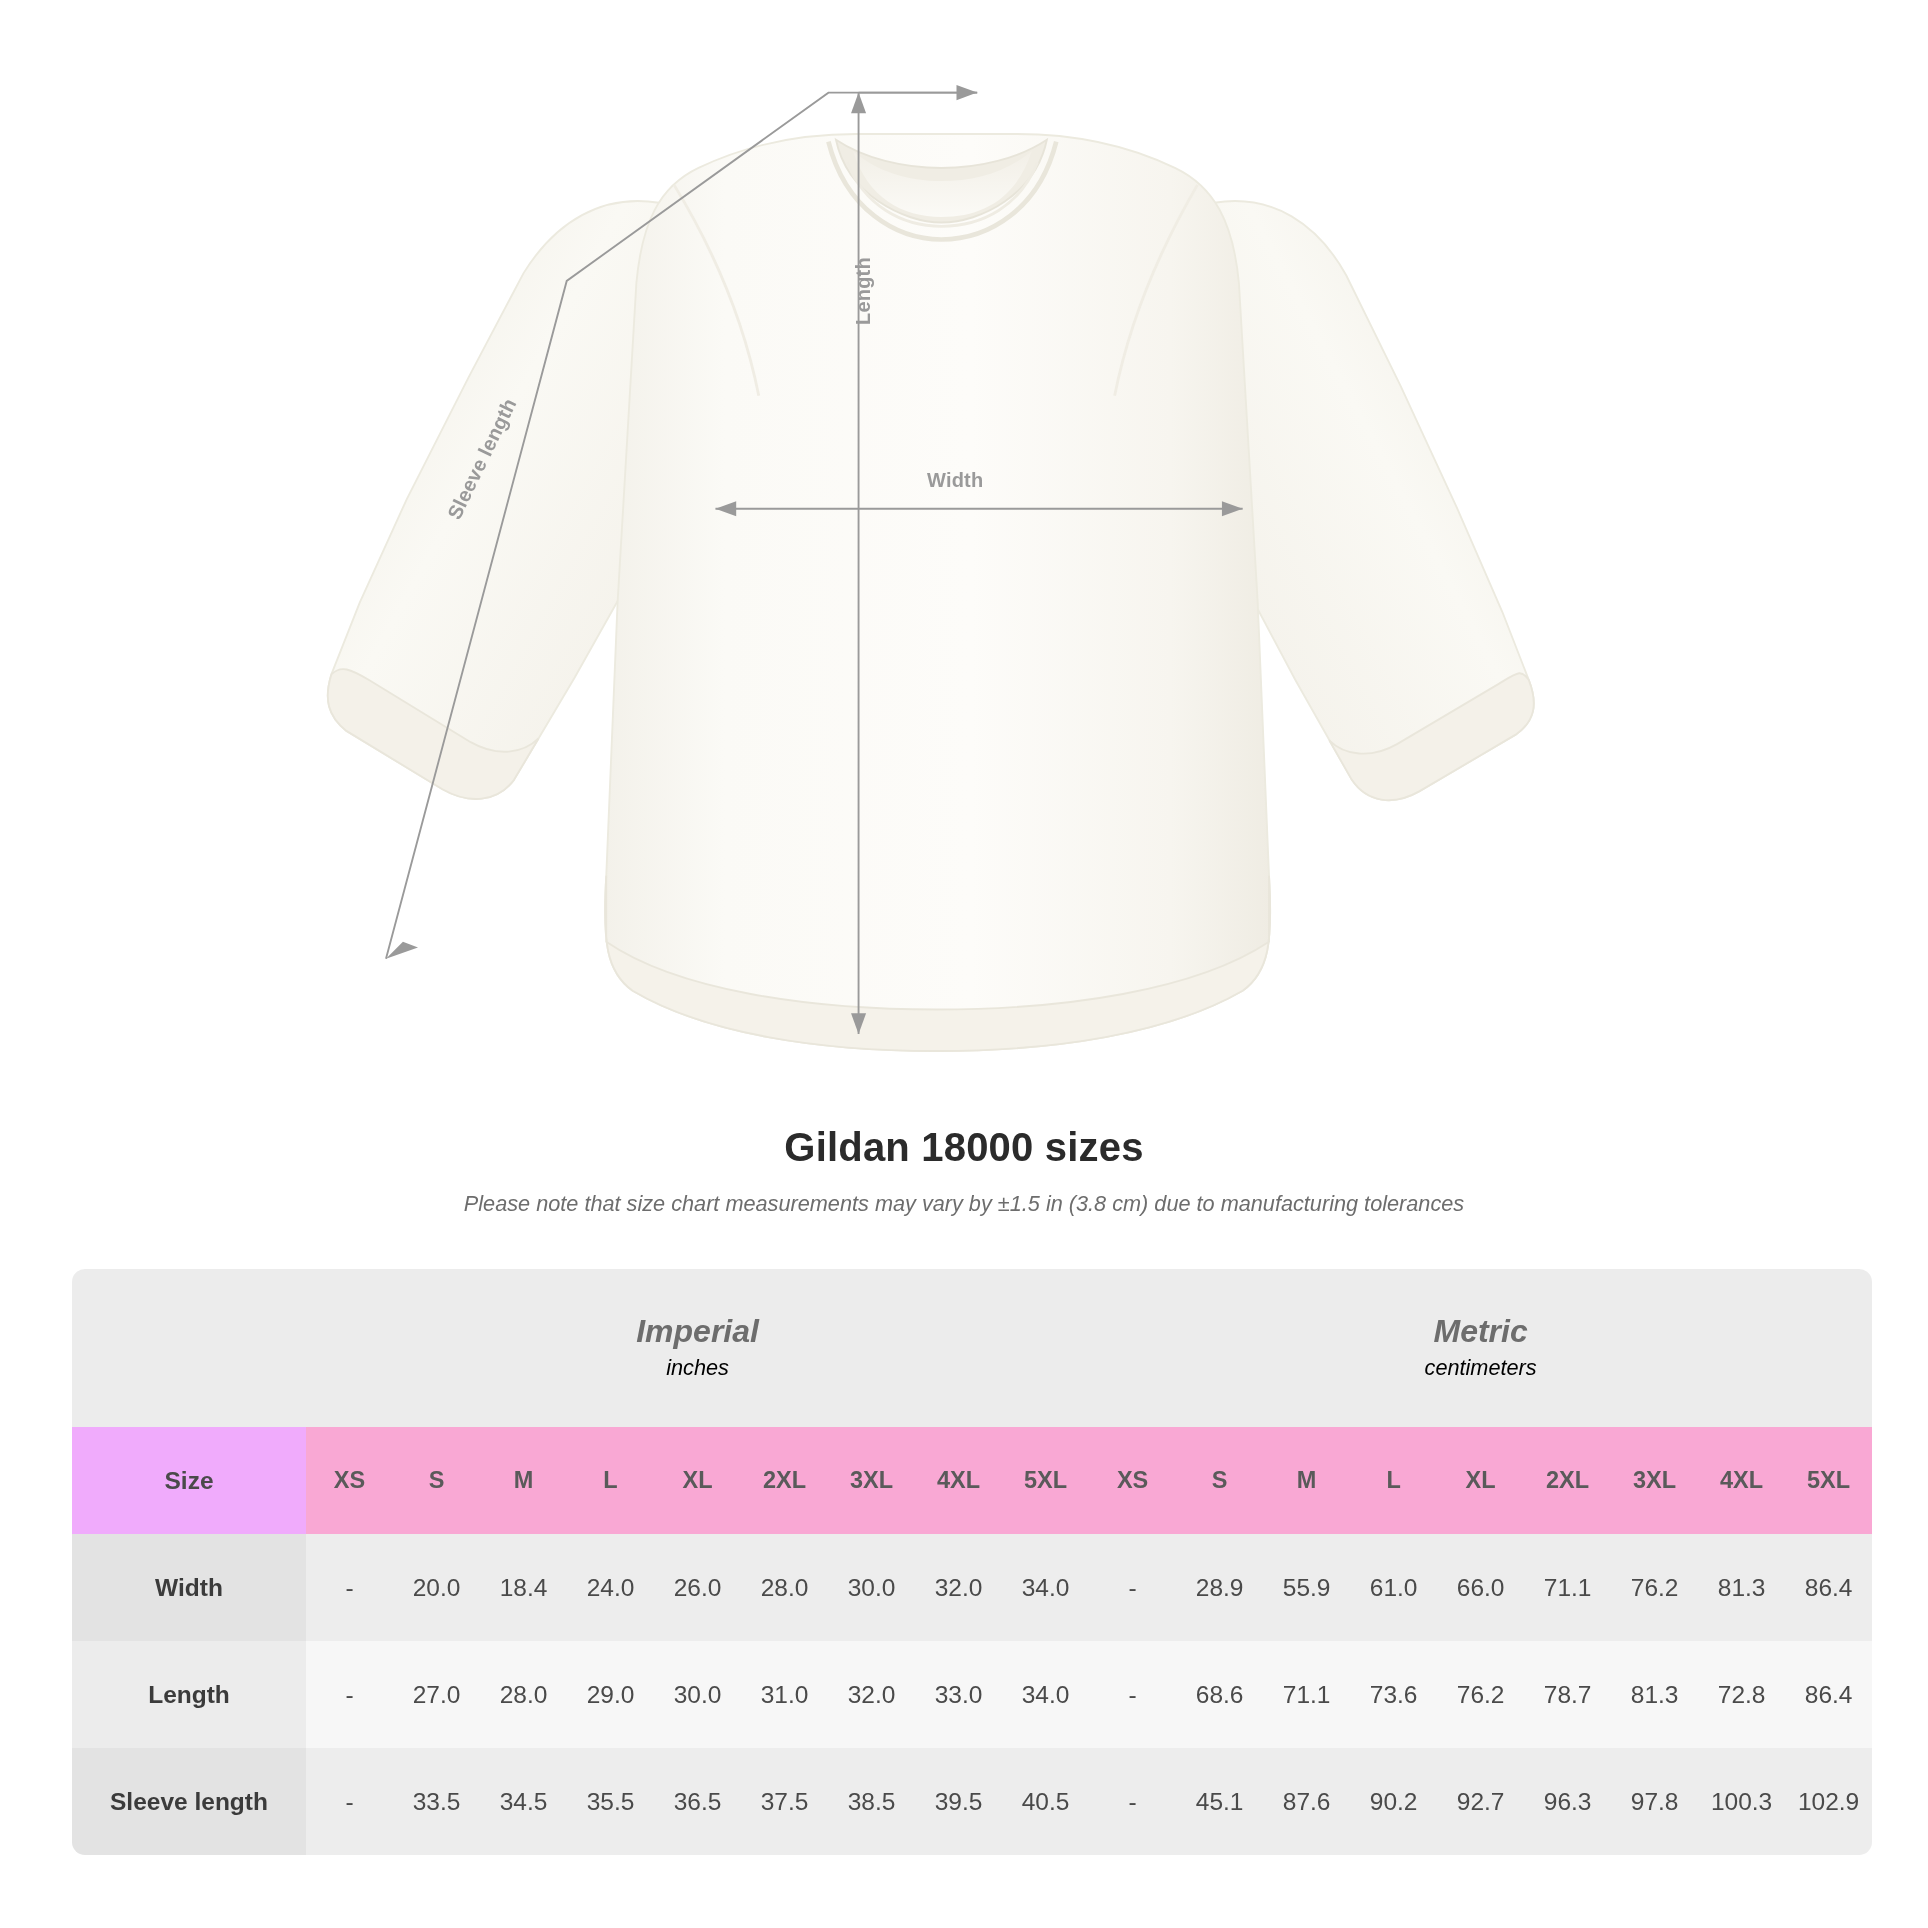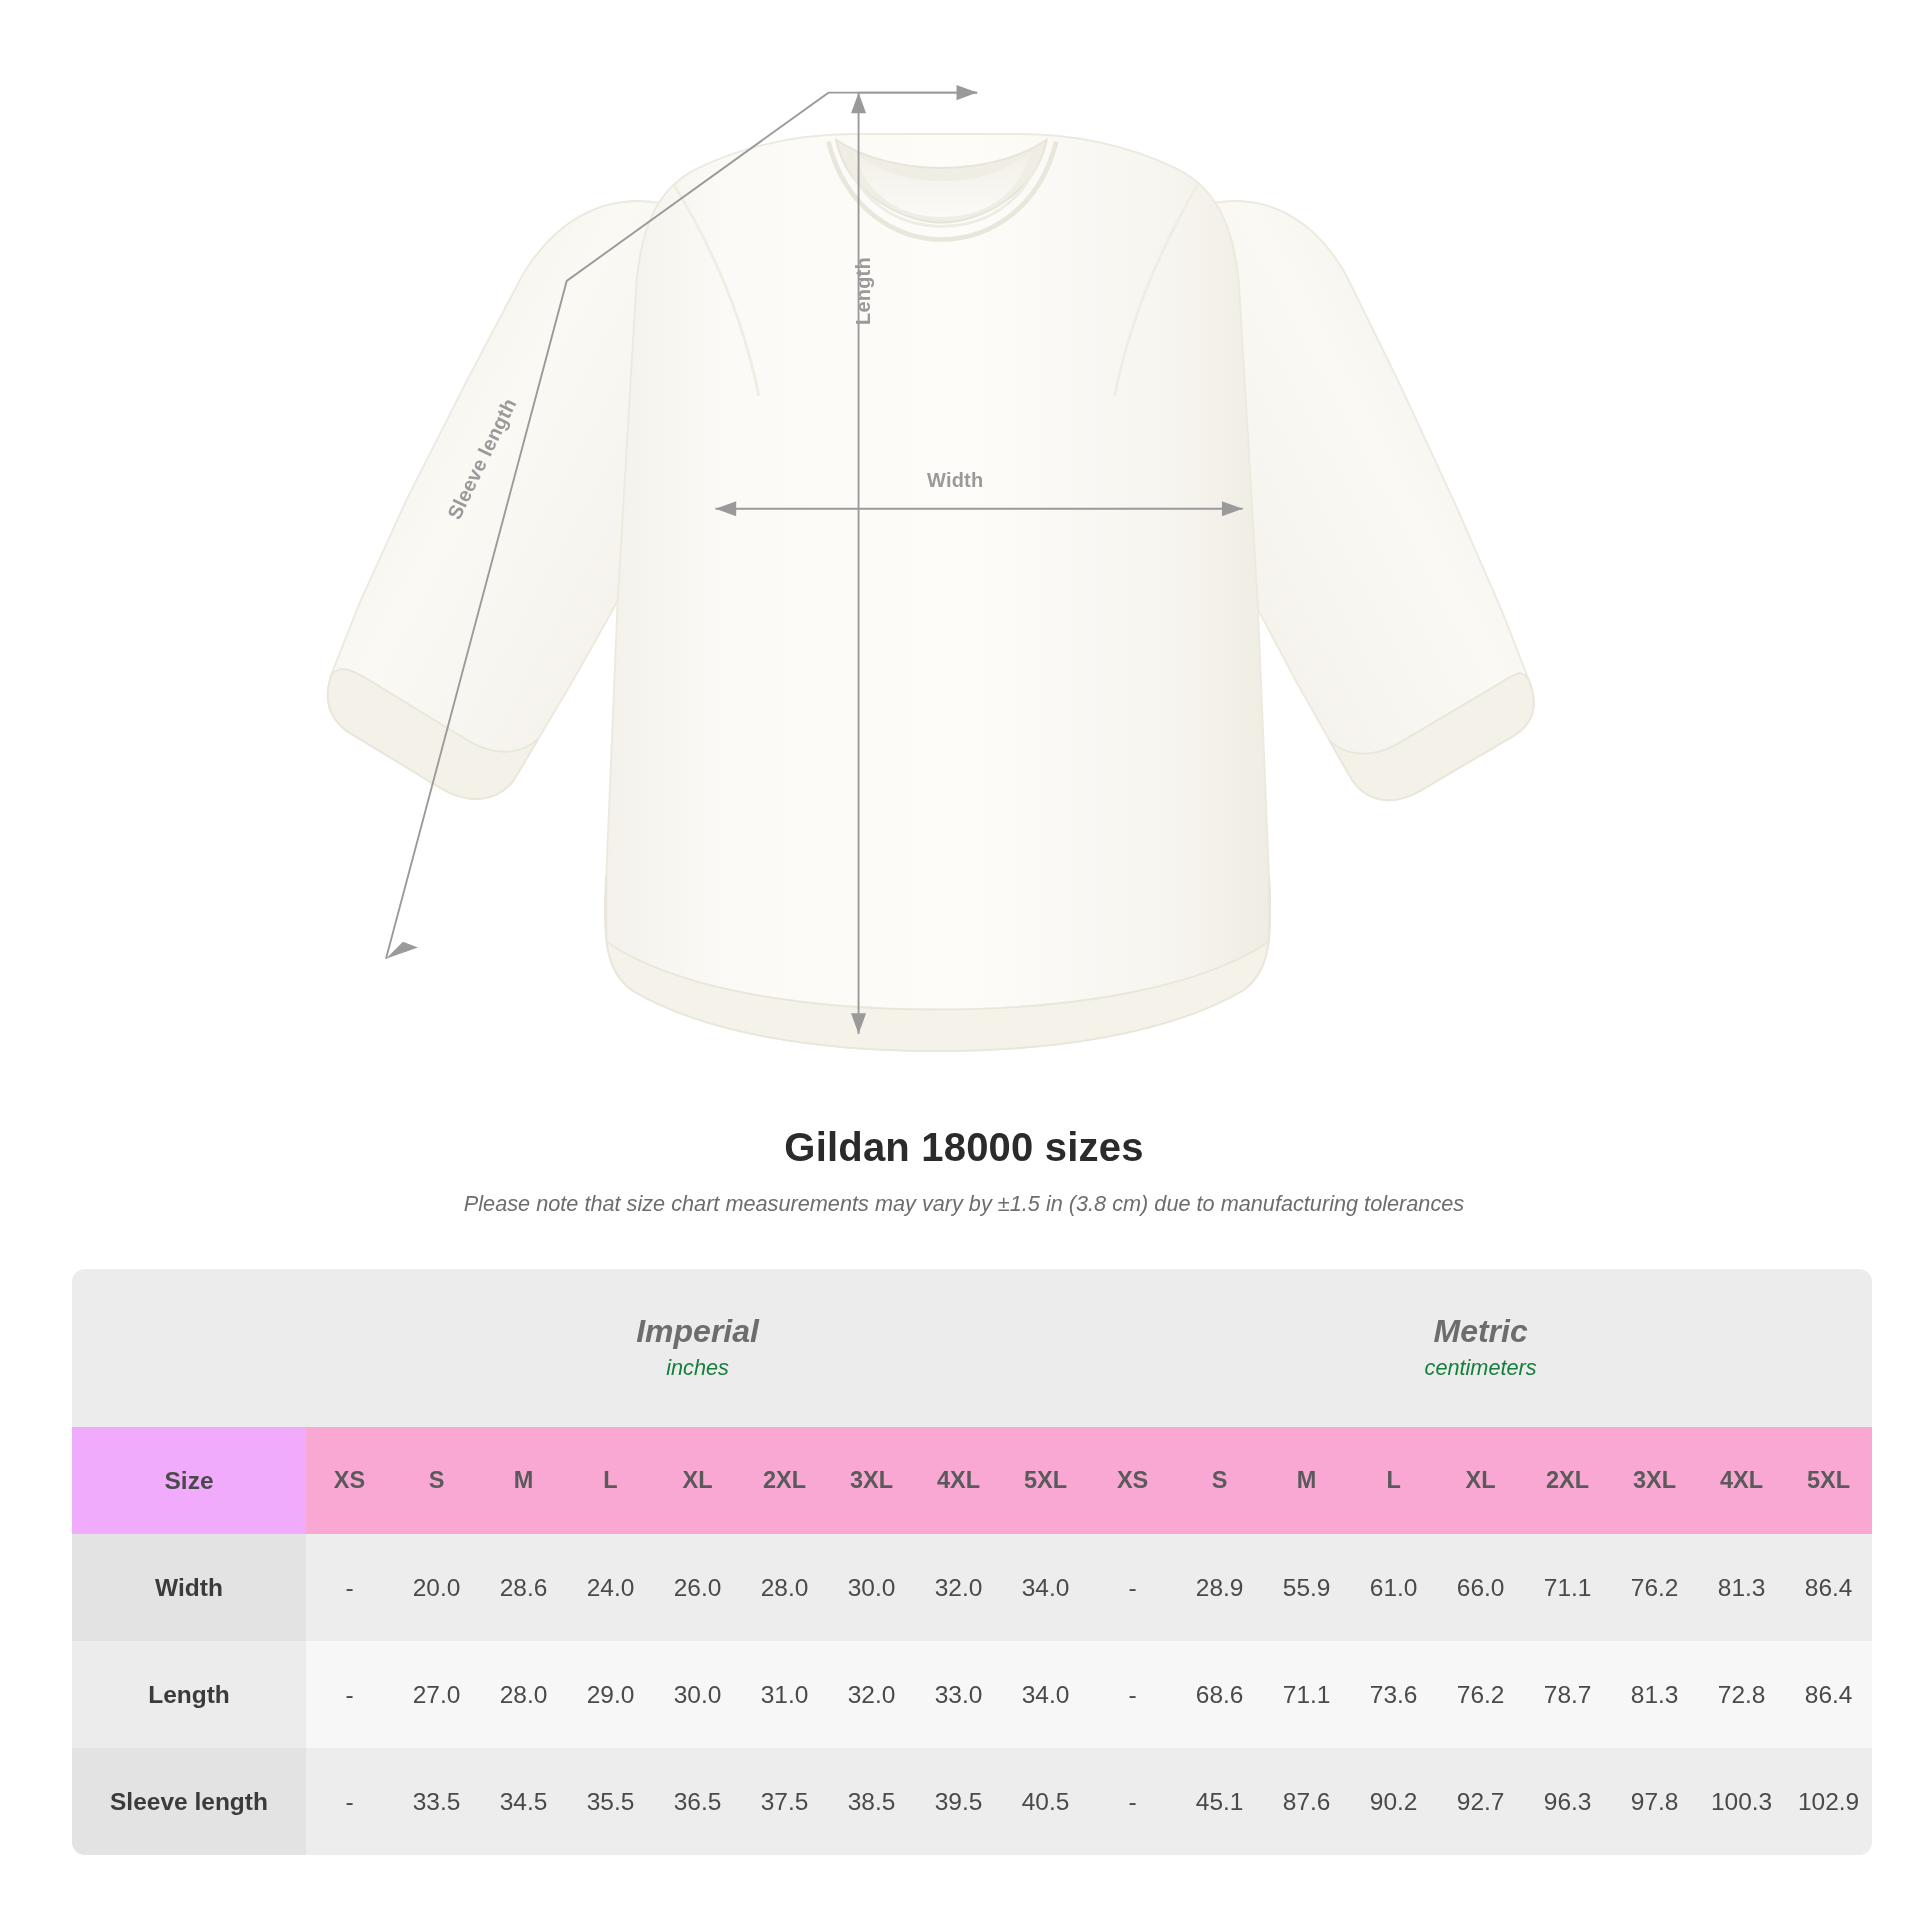--- a/index.html
+++ b/index.html
@@ -107,21 +107,21 @@
   .unit-system {
     font-size: 32px;
     font-weight: bold;
     font-style: italic;
     color: #6d6d6d;
     line-height: 1.25;
   }
   .unit-unit {
     font-size: 21.7px;
     font-style: italic;
-    color: #15803d;
+    color: #000000;
     line-height: 1.6;
   }
 
   .col-head td {
     background: #f9a8d4;
     height: 105px;
     font-size: 23.5px;
     font-weight: bold;
     color: #5a5a5a;
   }
@@ -341,21 +341,21 @@
           <td>2XL</td>
           <td>3XL</td>
           <td>4XL</td>
           <td>5XL</td>
         </tr>
 
         <tr class="data-row row-shade">
           <td class="rowlabel">Width</td>
           <td>-</td>
           <td>20.0</td>
-          <td>28.6</td>
+          <td>18.4</td>
           <td>24.0</td>
           <td>26.0</td>
           <td>28.0</td>
           <td>30.0</td>
           <td>32.0</td>
           <td>34.0</td>
           <td>-</td>
           <td>28.9</td>
           <td>55.9</td>
           <td>61.0</td>

